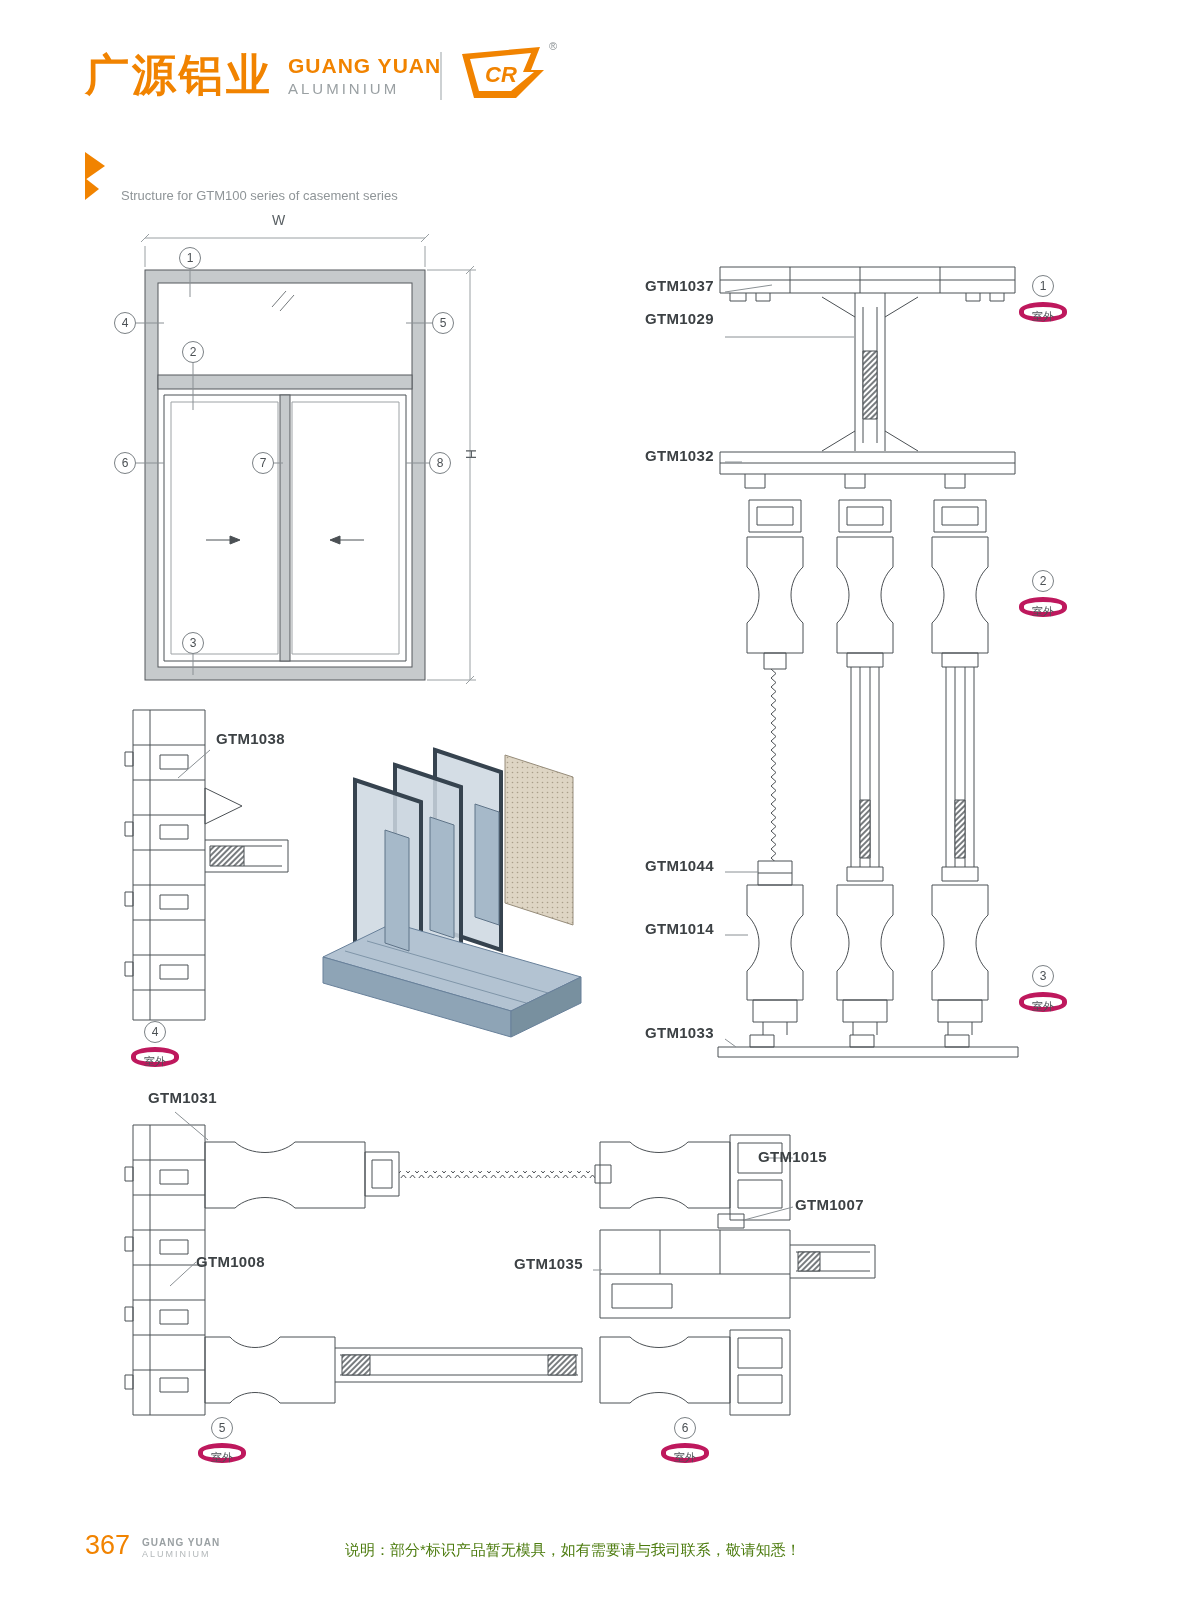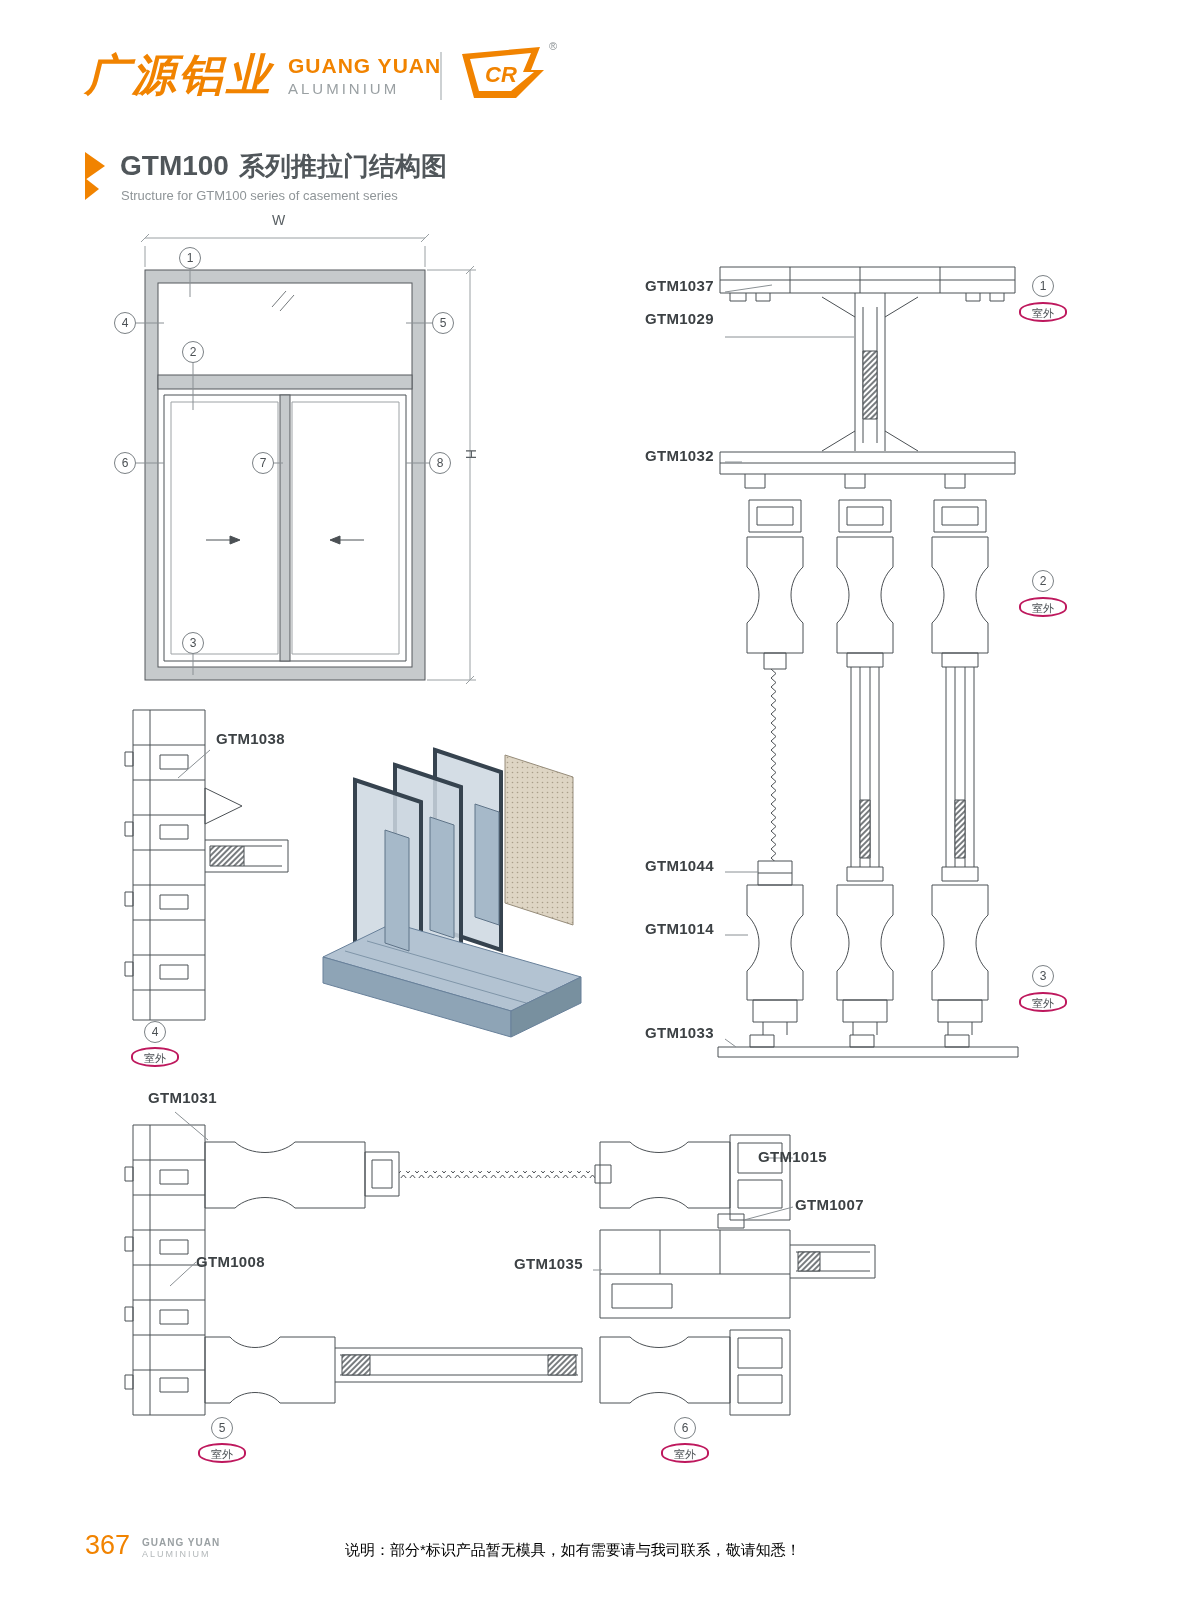--- a/index.html
+++ b/index.html
@@ -2,51 +2,51 @@
 <html><head>
 <meta charset="utf-8">
 <style>
   * { margin:0; padding:0; box-sizing:border-box; }
   html,body { background:#ffffff; }
   body { font-family:"Liberation Sans","DejaVu Sans",sans-serif; }
   .page { position:relative; width:1200px; height:1617px; background:#fff; overflow:hidden; }
   .abs { position:absolute; }
 
   
-  .brand-cn { position:absolute; left:85px; top:46px; font-size:44px; font-weight:700; color:#f18300; letter-spacing:3px;font-style:italic; }
+  .brand-cn { position:absolute; left:85px; top:46px; font-size:44px; font-weight:700; color:#f18300; letter-spacing:3px; }
   .brand-en { position:absolute; left:288px; top:54px; font-size:21px; font-weight:700; color:#f18300; letter-spacing:1px; }
   .brand-sub { position:absolute; left:288px; top:80px; font-size:15px; color:#9aa0a3; letter-spacing:3px; }
   .hdr-divider { position:absolute; left:440px; top:52px; width:2px; height:48px; background:#cdd1d3; }
   .registered { position:absolute; left:549px; top:40px; font-size:11px; color:#8a9093; }
 
   
   .title-line { position:absolute; left:120px; top:149px; color:#50565a; white-space:nowrap; }
   .title-series { font-size:28px; font-weight:700; }
   .title-cn { font-size:26px; font-weight:600; margin-left:10px; }
   .title-en { position:absolute; left:121px; top:188px; font-size:13px; color:#8f9598; }
 
   
   svg .ln { fill:none; stroke:#4b5054; stroke-width:1; }
   svg .ln line, svg .ln path, svg .ln rect { vector-effect:non-scaling-stroke; }
   svg .dim line, svg .dim path { stroke:#9aa0a3; stroke-width:1; fill:none; }
   svg .leader line { stroke:#8a9094; stroke-width:1; }
 
   .part-label { position:absolute; font-size:15px; color:#3c4144; letter-spacing:.3px; white-space:nowrap;font-weight:bold; }
   .callout { position:absolute; width:22px; height:22px; border:1px solid #7b8185; border-radius:50%;
              background:#fff; color:#4b5054; font-size:12px; line-height:20px; text-align:center; }
-  .badge { position:absolute; width:48px; height:20px; border:2px solid #be185d; border-radius:50%/45%;
+  .badge { position:absolute; width:48px; height:20px; border:5px solid #be185d; border-radius:50%/45%;
            background:#fff; color:#4b5054; font-size:11px; line-height:18px; text-align:center; }
   .dim-label { position:absolute; font-size:14px; color:#5a6064; }
   .dim-label.rot { transform:rotate(90deg); }
 
   
   .page-num { position:absolute; left:85px; top:1530px; font-size:27px; font-weight:400; color:#f18300; }
   .foot-brand-en { position:absolute; left:142px; top:1537px; font-size:10px; font-weight:700; color:#9aa0a3; letter-spacing:1px; }
   .foot-brand-sub { position:absolute; left:142px; top:1549px; font-size:9px; color:#b3b8ba; letter-spacing:2px; }
-  .foot-note { position:absolute; left:345px; top:1541px; font-size:15px; color:#000000; }
+  .foot-note { position:absolute; left:345px; top:1541px; font-size:15px; color:#4d7c0f; }
 </style>
 </head>
 <body>
 
 <div class="page">
 
   <svg width="0" height="0" style="position:absolute">
     <defs>
       <pattern id="hatch" width="4" height="4" patternUnits="userSpaceOnUse" patternTransform="rotate(45)">
         <rect width="4" height="4" fill="#ffffff"></rect>
@@ -73,23 +73,20 @@
     <path d="M10 14 L88 7 L79 30 L92 30 L64 58 L22 58 Z" fill="#f18300"></path>
     <path d="M18 19 L79 13 L71 32 L82 32 L59 51 L27 51 Z" fill="#ffffff"></path>
     <text x="49" y="42" font-size="22" font-weight="bold" font-style="italic" fill="#f18300" text-anchor="middle">CR</text>
   </svg>
   <span class="registered">®</span>
 
   <svg class="abs" style="left:85px;top:152px" width="24" height="48">
     <polygon points="0,0 20,14 0,28" fill="#f18300"></polygon>
     <polygon points="0,26 14,37 0,48" fill="#f18300"></polygon>
   </svg>
-  <div class="title-line">
-    <span class="title-series">GTM100</span><span class="title-cn">系列推拉门结构图</span>
-  </div>
   <div class="title-en">Structure for GTM100 series of casement series</div>
 
   <svg class="abs" style="left:120px;top:225px" width="380" height="475">
     <g class="dim">
       <line x1="25" y1="13" x2="305" y2="13"></line>
       <path d="M21 17 L29 9"></path>
         <path d="M301 17 L309 9"></path>
       <line x1="25" y1="21" x2="25" y2="42"></line>
         <line x1="305" y1="21" x2="305" y2="42"></line>
       <line x1="350" y1="45" x2="350" y2="455"></line>

